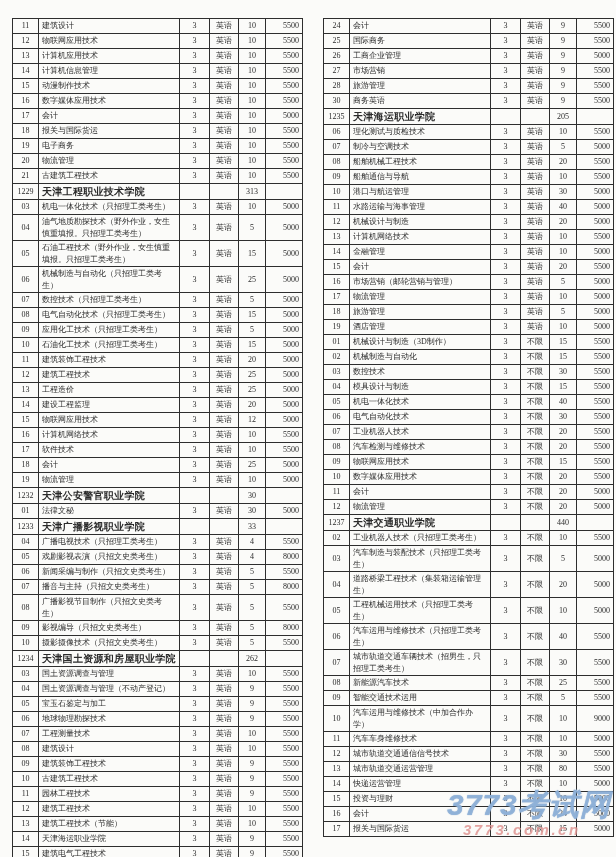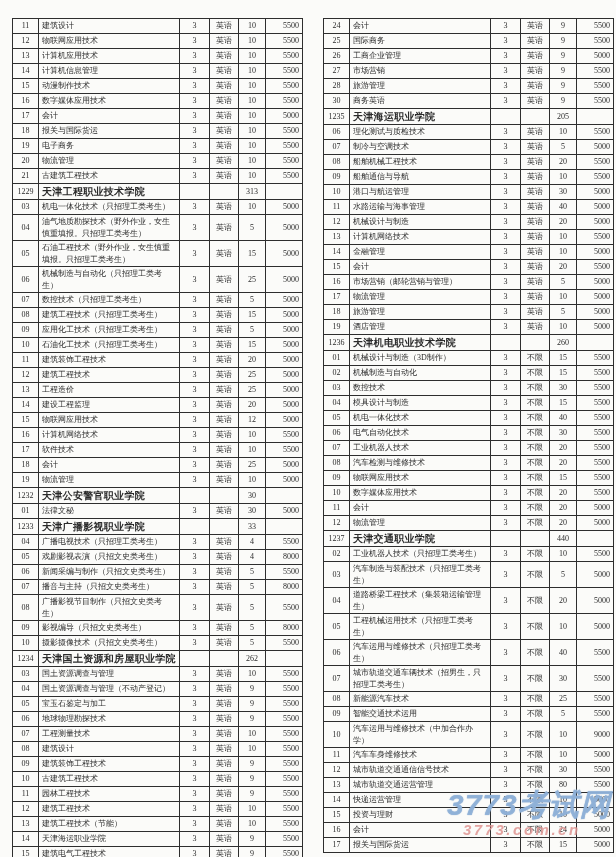--- a/index.html
+++ b/index.html
@@ -202,21 +202,21 @@
         <tr class="major-row">
           <td class="c-no">07</td>
           <td class="c-name">数控技术（只招理工类考生）</td>
           <td class="c-years">3</td>
           <td class="c-lang">英语</td>
           <td class="c-count">5</td>
           <td class="c-fee">5000</td>
         </tr>
         <tr class="major-row">
           <td class="c-no">08</td>
-          <td class="c-name">建筑工程技术（只招理工类考生）</td>
+          <td class="c-name">电气自动化技术（只招理工类考生）</td>
           <td class="c-years">3</td>
           <td class="c-lang">英语</td>
           <td class="c-count">15</td>
           <td class="c-fee">5000</td>
         </tr>
         <tr class="major-row">
           <td class="c-no">09</td>
           <td class="c-name">应用化工技术（只招理工类考生）</td>
           <td class="c-years">3</td>
           <td class="c-lang">英语</td>
@@ -669,28 +669,20 @@
           <td class="c-fee">5000</td>
         </tr>
         <tr class="major-row">
           <td class="c-no">19</td>
           <td class="c-name">酒店管理</td>
           <td class="c-years">3</td>
           <td class="c-lang">英语</td>
           <td class="c-count">10</td>
           <td class="c-fee">5000</td>
         </tr>
-        <tr class="school-row">
-          <td class="c-no">1236</td>
-          <td class="c-name">天津机电职业技术学院</td>
-          <td class="c-years"></td>
-          <td class="c-lang"></td>
-          <td class="c-count">260</td>
-          <td class="c-fee"></td>
-        </tr>
         <tr class="major-row">
           <td class="c-no">01</td>
           <td class="c-name">机械设计与制造（3D制作）</td>
           <td class="c-years">3</td>
           <td class="c-lang">不限</td>
           <td class="c-count">15</td>
           <td class="c-fee">5500</td>
         </tr>
         <tr class="major-row">
           <td class="c-no">02</td>

